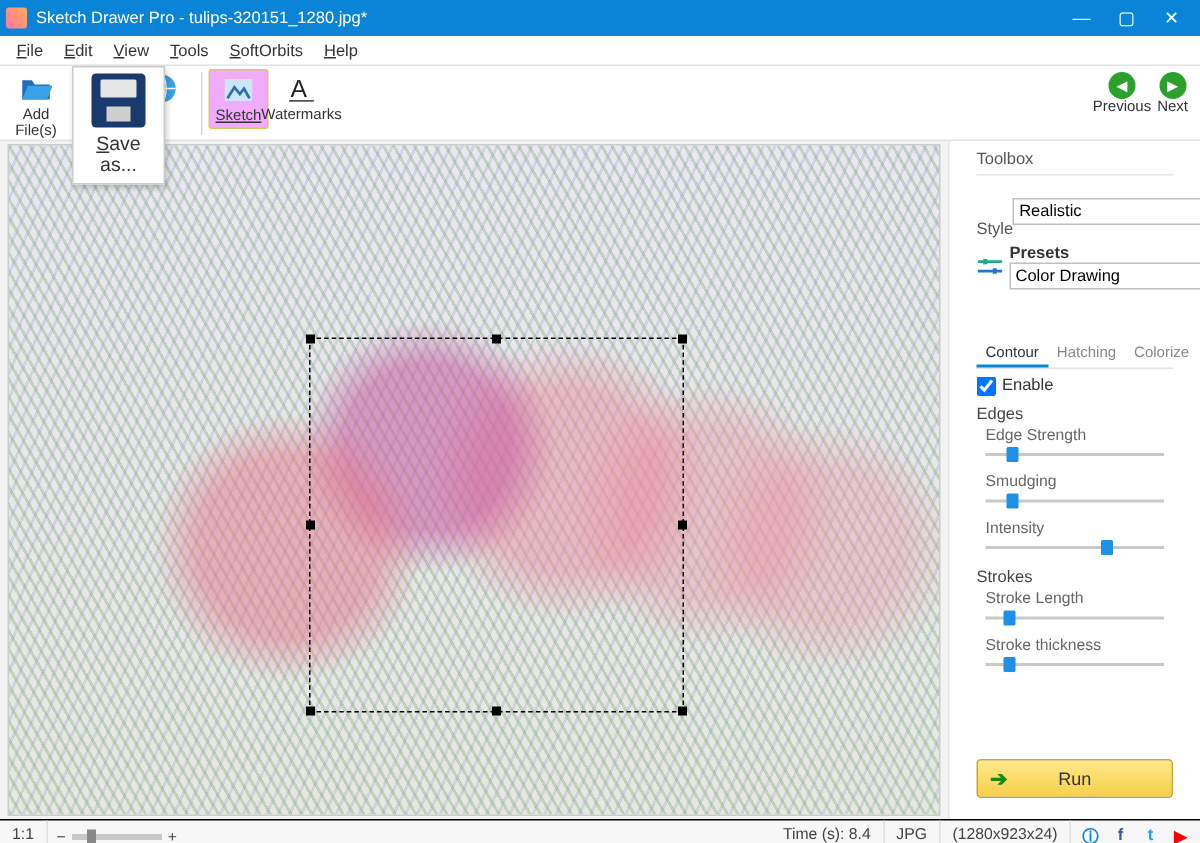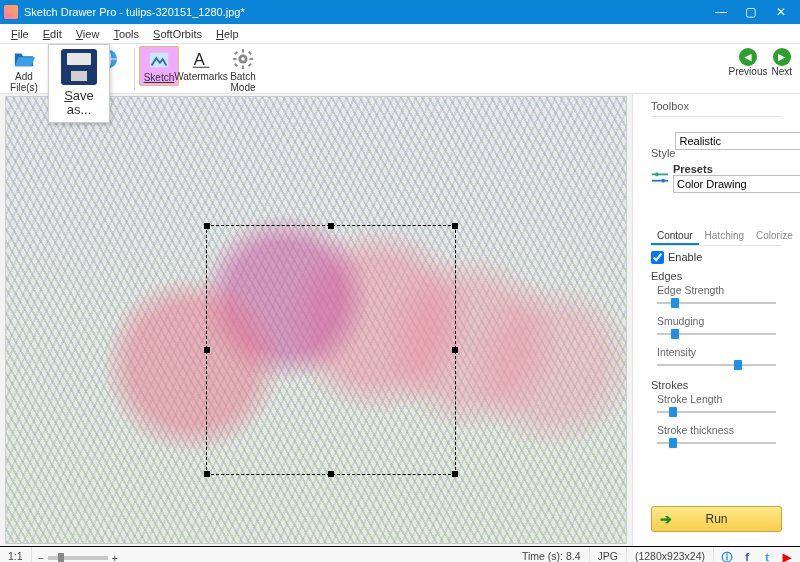--- a/index.html
+++ b/index.html
@@ -145,37 +145,20 @@
       </svg>
     <span class="lbl">Sketch</span>
   </div>
   <div class="tool-btn">
     <svg class="ico" viewBox="0 0 24 24">
         <text x="4" y="18" font-size="18" font-family="serif" fill="#222">A</text>
         <line x1="3" y1="21" x2="21" y2="21" stroke="#222" stroke-width="1"></line>
       </svg>
     <span class="lbl">Watermarks</span>
   </div>
-  <div class="tool-btn">
-    <svg class="ico" viewBox="0 0 24 24">
-        <circle cx="12" cy="12" r="5" fill="#888"></circle>
-        <g fill="#888">
-          <rect x="11" y="1" width="2" height="4"></rect>
-          <rect x="11" y="19" width="2" height="4"></rect>
-          <rect x="1" y="11" width="4" height="2"></rect>
-          <rect x="19" y="11" width="4" height="2"></rect>
-          <rect x="3.5" y="3.5" width="2" height="4" transform="rotate(45 4.5 5.5)"></rect>
-          <rect x="18.5" y="16.5" width="2" height="4" transform="rotate(45 19.5 18.5)"></rect>
-          <rect x="18.5" y="3.5" width="2" height="4" transform="rotate(-45 19.5 5.5)"></rect>
-          <rect x="3.5" y="16.5" width="2" height="4" transform="rotate(-45 4.5 18.5)"></rect>
-        </g>
-        <circle cx="12" cy="12" r="2" fill="#fff"></circle>
-      </svg>
-    <span class="lbl">Batch Mode</span>
-  </div>
 
   <div class="toolbar-right">
     <div class="nav-btn">
       <div class="arrow">◄</div>
       <span>Previous</span>
     </div>
     <div class="nav-btn">
       <div class="arrow">►</div>
       <span>Next</span>
     </div>

